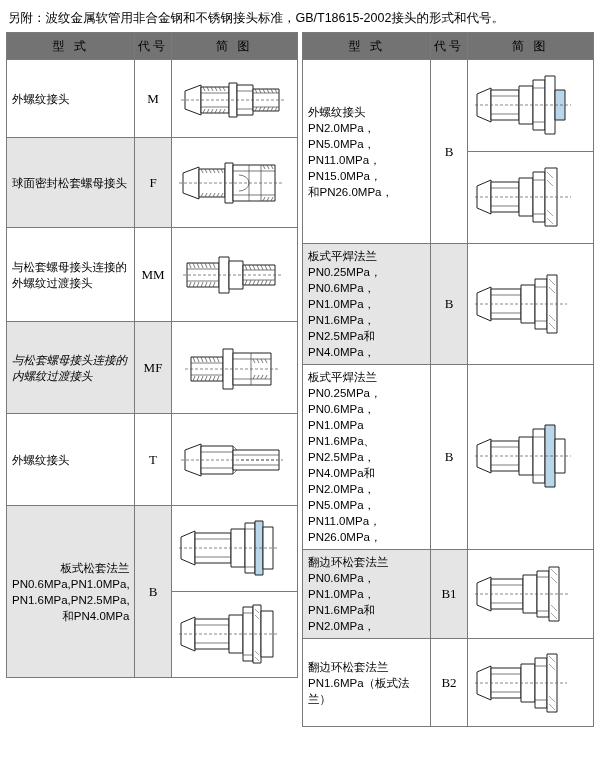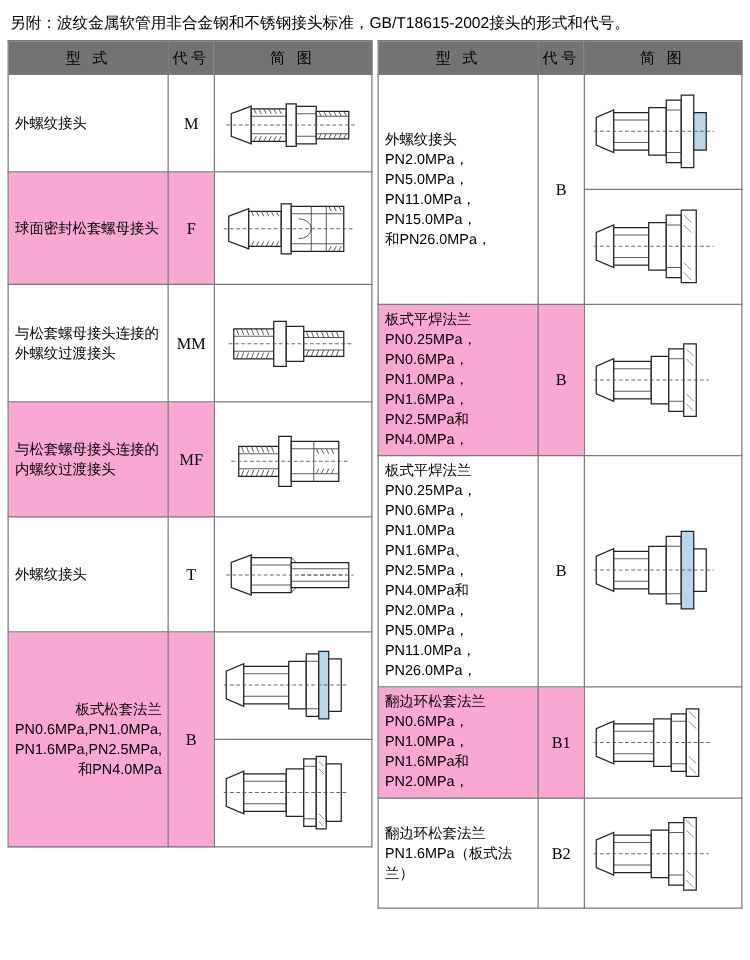--- a/index.html
+++ b/index.html
@@ -60,21 +60,21 @@
   }
   td.code {
     text-align: center;
     font-size: 13px;
     font-family: "Liberation Serif", serif;
   }
   td.fig {
     background: #ffffff;
     text-align: center;
   }
-  .hl { background: #f9a8d4; }
+  .hl { background: #e5e5e5; }
   .wh { background: #ffffff; }
 
   .col-type { width: 128px; }
   .col-code { width: 36px; }
   .col-fig  { width: 126px; }
 
   .figwrap {
     width: 100%;
     display: flex;
     align-items: center;
@@ -178,21 +178,21 @@
                   <path class="thin" d="M64,20 L66,25 M68,20 L70,25 M72,20 L74,25 M76,20 L78,25 M80,20 L82,25 M84,20 L86,25 M88,20 L90,25"></path>
                   <path class="thin" d="M64,40 L66,35 M68,40 L70,35 M72,40 L74,35 M76,40 L78,35 M80,40 L82,35 M84,40 L86,35 M88,40 L90,35"></path>
                   <path class="dash" d="M2,30 L100,30"></path>
                 </g>
               </svg>
             </div>
           </td>
         </tr>
 
         <tr style="height:92px;">
-          <td class="txt hl" style="white-space:pre-line;">与松套螺母接头连接的内螺纹过渡接头</td>
+          <td class="txt hl" style="white-space:pre-line;font-style:italic;">与松套螺母接头连接的内螺纹过渡接头</td>
           <td class="code hl">MF</td>
           <td class="fig">
             <div class="figwrap">
               <svg width="118" height="78" viewBox="0 0 118 78">
                 <g transform="translate(6,10)">
                   <path class="fillw" d="M10,18 L42,18 L42,42 L10,42 Z"></path>
                   <path class="fillw" d="M42,10 L52,10 L52,50 L42,50 Z"></path>
                   <path class="fillw" d="M52,14 L90,14 L90,46 L52,46 Z"></path>
                   <path class="thin" d="M10,24 L42,24 M10,36 L42,36"></path>
                   <path class="thin" d="M52,20 L90,20 M52,40 L90,40"></path>

